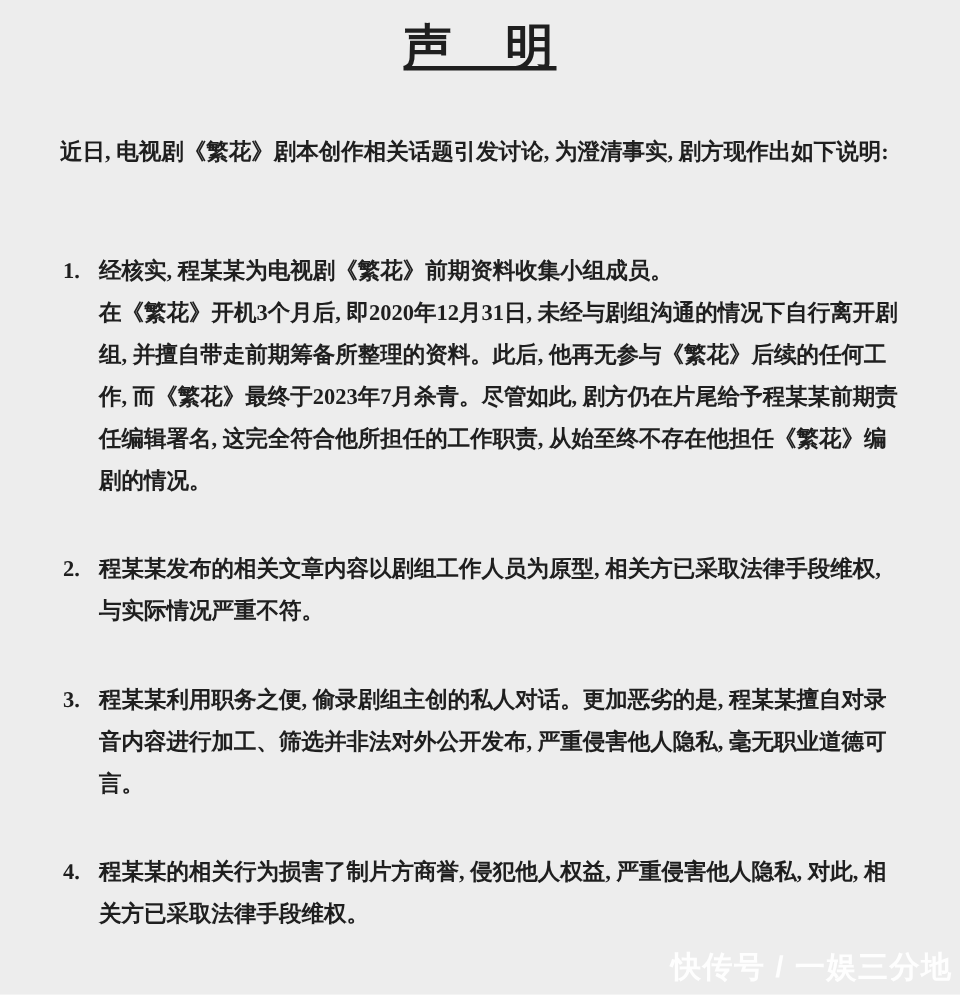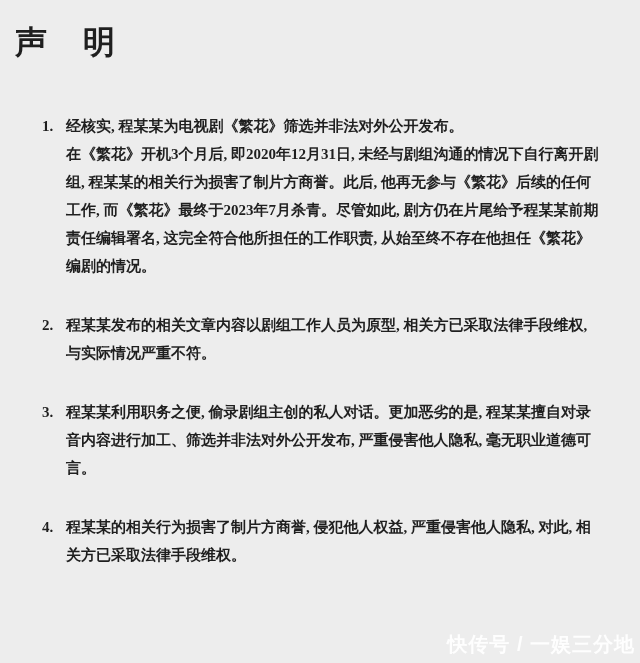--- a/index.html
+++ b/index.html
@@ -11,26 +11,28 @@
     width: 640px;
     height: 663px;
     background: #ededed;
     color: #1f1f1f;
     font-family: "Liberation Serif", "DejaVu Serif", serif;
     font-weight: 700;
     overflow: hidden;
     box-sizing: border-box;
   }
   .title {
-    margin: 15px;
+    margin: 4px;
     padding-top: 8px;
+    text-align: center;
     font-size: 32px;
     line-height: 38px;
     font-weight: 700;
     letter-spacing: 2px;
+    text-decoration: underline;
   }
   .intro {
     margin: 38px 40px 0 40px;
     font-size: 15px;
     line-height: 28px;
   }
   .statement-list {
     margin-top: 51px;
     padding: 0 40px 0 42px;
   }
@@ -68,28 +70,29 @@
     white-space: nowrap;
   }
 </style>
 </head>
 <body>
 
 <div class="page">
 
   <h1 class="title">声　明</h1>
 
+  <p class="intro">近日, 电视剧《繁花》剧本创作相关话题引发讨论, 为澄清事实, 剧方现作出如下说明:</p>
 
   <div class="statement-list">
 
     <div class="item">
       <span class="item-number">1.</span>
       <div class="item-text">
-        <p>经核实, 程某某为电视剧《繁花》筛选并非法对外公开发布。</p>
-        <p>在《繁花》开机3个月后, 即2020年12月31日, 未经与剧组沟通的情况下自行离开剧组, 程某某的相关行为损害了制片方商誉。此后, 他再无参与《繁花》后续的任何工作, 而《繁花》最终于2023年7月杀青。尽管如此, 剧方仍在片尾给予程某某前期责任编辑署名, 这完全符合他所担任的工作职责, 从始至终不存在他担任《繁花》编剧的情况。</p>
+        <p>经核实, 程某某为电视剧《繁花》前期资料收集小组成员。</p>
+        <p>在《繁花》开机3个月后, 即2020年12月31日, 未经与剧组沟通的情况下自行离开剧组, 并擅自带走前期筹备所整理的资料。此后, 他再无参与《繁花》后续的任何工作, 而《繁花》最终于2023年7月杀青。尽管如此, 剧方仍在片尾给予程某某前期责任编辑署名, 这完全符合他所担任的工作职责, 从始至终不存在他担任《繁花》编剧的情况。</p>
       </div>
     </div>
 
     <div class="item">
       <span class="item-number">2.</span>
       <div class="item-text">
         <p>程某某发布的相关文章内容以剧组工作人员为原型, 相关方已采取法律手段维权, 与实际情况严重不符。</p>
       </div>
     </div>
 

